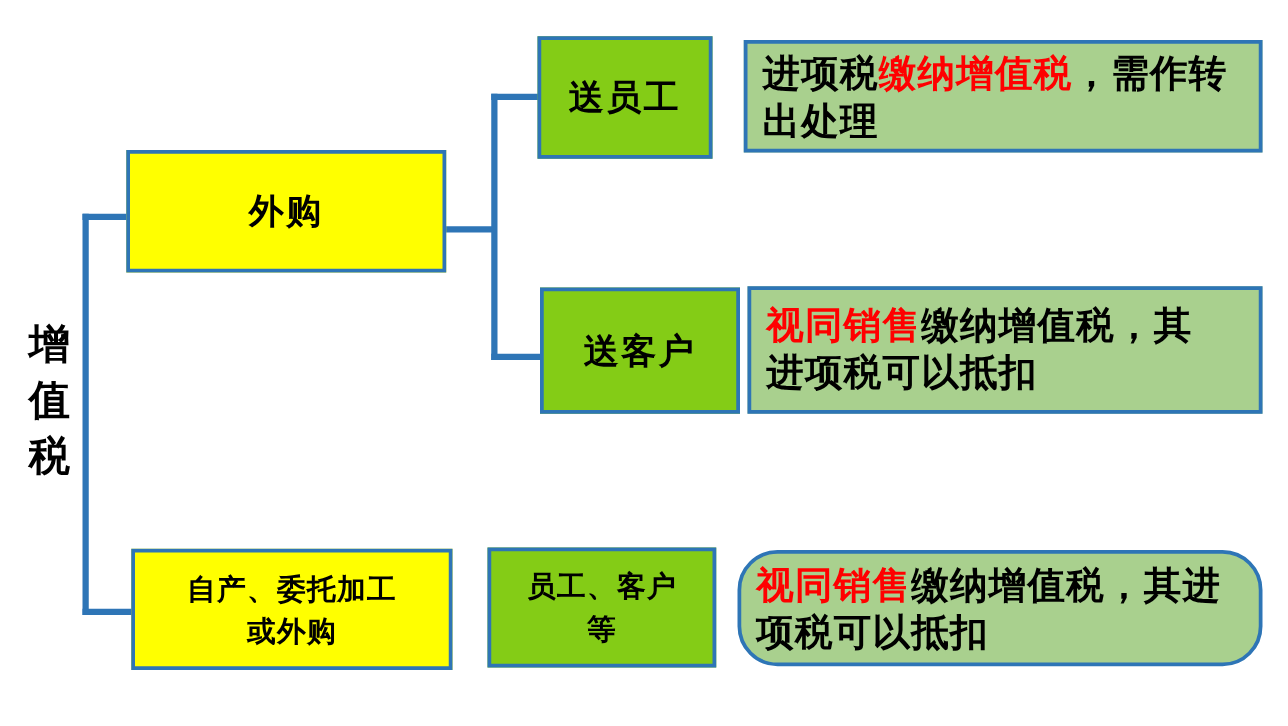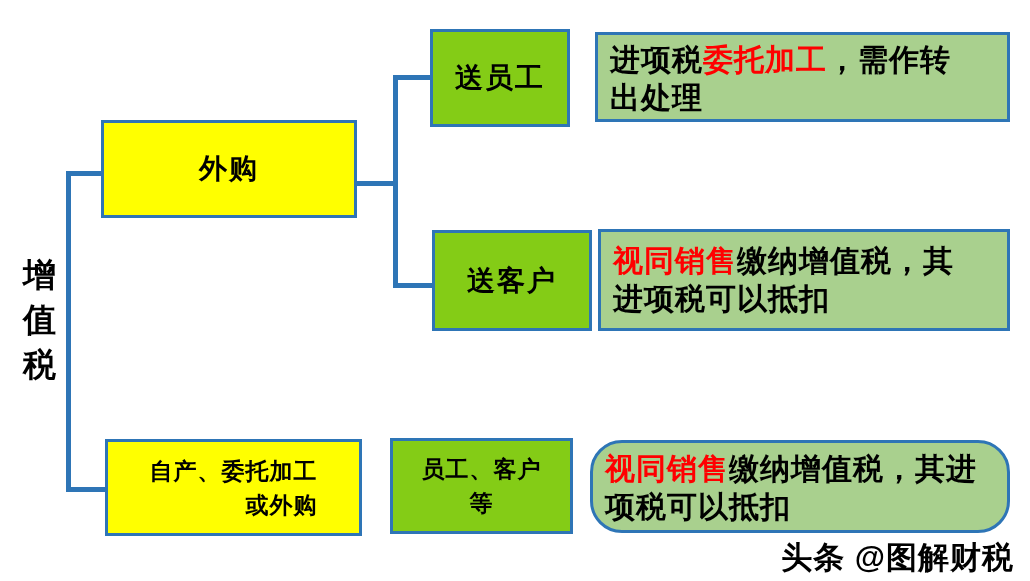--- a/index.html
+++ b/index.html
@@ -24,21 +24,21 @@
     border: 3px solid #2e75b6;
     box-sizing: border-box;
     display: flex;
     align-items: center;
     justify-content: center;
     text-align: center;
     font-weight: bold;
     color: #000000;
     white-space: pre-line;
   }
-  .yellow { background: #ffff00; text-align: right; }
+  .yellow { background: #ffff00; }
   .pink   { background: #84cc16; }
   .green  {
     background: #a9d08e;
     justify-content: flex-start;
     align-items: flex-start;
     text-align: left;
   }
   .label-lg { font-size: 28px; letter-spacing: 2px; }
   .label-2l { font-size: 23px; line-height: 34px; letter-spacing: 1px; }
   .note-text {
@@ -97,29 +97,28 @@
 或外购</div>
 
   <div class="box pink label-lg" style="left:430px; top:29px; width:140px; height:98px;">送员工</div>
 
   <div class="box pink label-lg" style="left:432px; top:230px; width:160px; height:101px;">送客户</div>
 
   <div class="box pink label-2l" style="left:390px; top:438px; width:183px; height:96px;">员工、客户
 等</div>
 
   <div class="box green" style="left:595px; top:32px; width:415px; height:90px; padding:6px 12px;">
-    <span class="note-text"><span style="color: rgb(0, 0, 0); margin-top: 48px;">进项税</span><span style="color: rgb(255, 0, 0);">委托加工</span><span style="color: rgb(0, 0, 0);">，需作转
+    <span class="note-text"><span style="color: rgb(0, 0, 0); margin-top: 48px;">进项税</span><span style="color: rgb(255, 0, 0);">缴纳增值税</span><span style="color: rgb(0, 0, 0);">，需作转
 出处理</span></span>
   </div>
 
   <div class="box green" style="left:598px; top:229px; width:412px; height:102px; padding:10px 12px;">
     <span class="note-text"><span style="color: rgb(255, 0, 0);">视同销售</span><span style="color: rgb(0, 0, 0);">缴纳增值税，其
 进项税可以抵扣</span></span>
   </div>
 
   <div class="box green" style="left:590px; top:440px; width:420px; height:93px; padding:7px 12px;border-radius:32px;">
     <span class="note-text"><span style="color: rgb(255, 0, 0);">视同销售</span><span style="color: rgb(0, 0, 0);">缴纳增值税，其进
 项税可以抵扣</span></span>
   </div>
 
-  <div id="watermark">头条 @图解财税</div>
 
 </div>
 
 </body></html>

